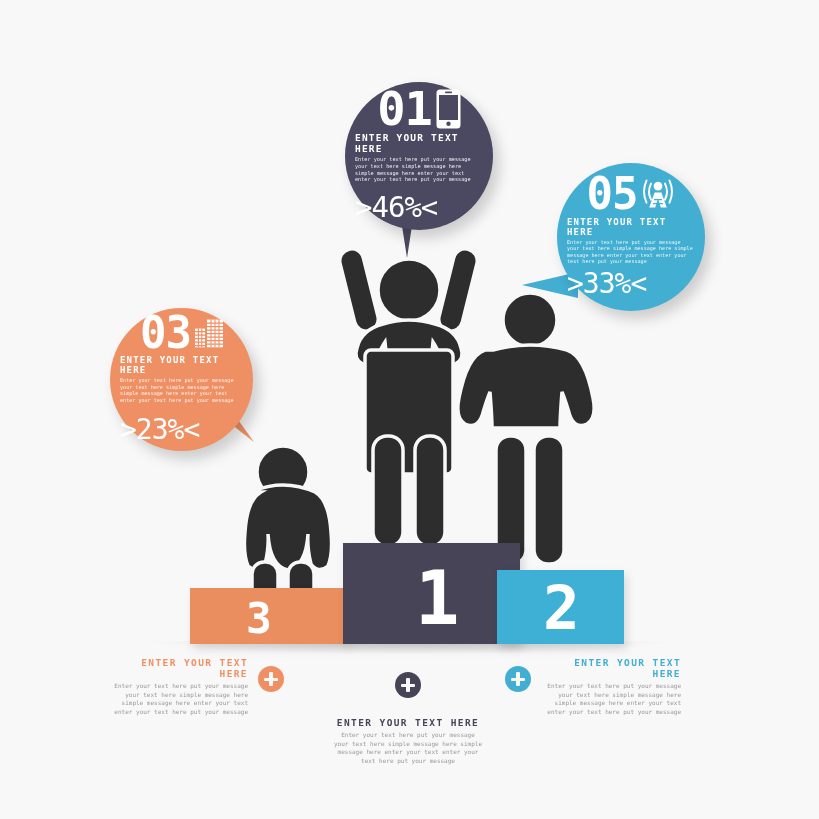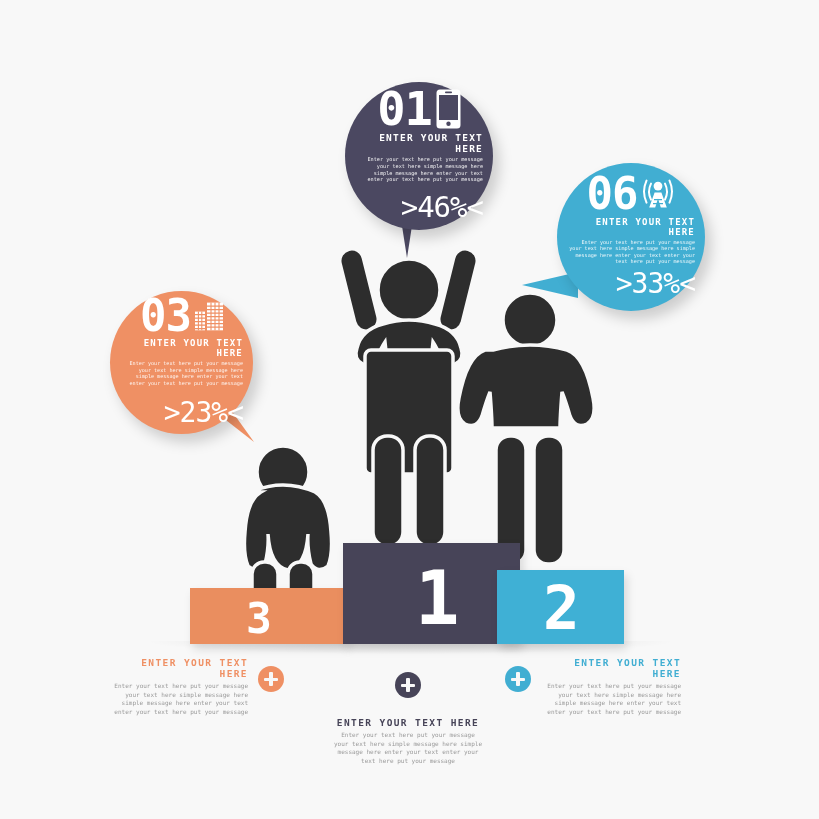--- a/index.html
+++ b/index.html
@@ -17,21 +17,21 @@
     background: #f8f8f8;
   }
 
   
   .bubble {
     position: absolute;
     border-radius: 50%;
     box-sizing: border-box;
     box-shadow: 6px 8px 14px rgba(0,0,0,0.18);
     color: #ffffff;
-    text-align: right;
+    text-align: left;
   }
   .bubble-inner {
     position: absolute;
     left: 0; right: 0;
     top: 50%;
     transform: translateY(-50%);
     padding: 0 10px;
   }
   .bub-head {
     display: flex;
@@ -91,21 +91,21 @@
   #bubble-02 .bub-pct { font-size: 28px; margin-top: 2px; }
   #tail-02 {
     left: 522px; top: 272px;
     border-top: 13px solid transparent;
     border-bottom: 13px solid transparent;
     border-right: 56px solid #41aed2;
   }
 
   
   #bubble-03 {
-    left: 110px; top: 291px; width: 143px; height: 143px;
+    left: 110px; top: 308px; width: 143px; height: 143px;
     background: #ef9064;
   }
   #bubble-03 .bub-num { font-size: 44px; }
   #bubble-03 .bub-title { font-size: 9px; }
   #bubble-03 .bub-body { font-size: 5.1px; }
   #bubble-03 .bub-pct { font-size: 28px; margin-top: 10px; }
   #tail-03 {
     left: 208px; top: 378px;
     width: 46px; height: 64px;
     background: #ef9064;
@@ -266,21 +266,21 @@
       <div class="bub-title">ENTER YOUR TEXT HERE</div>
       <div class="bub-body">Enter your text here put your message your text here simple message here simple message here enter your text enter your text here put your message</div>
       <div class="bub-pct">&gt;23%&lt;</div>
     </div>
   </div>
 
   <div id="tail-02" class="tail"></div>
   <div class="bubble" id="bubble-02">
     <div class="bubble-inner">
       <div class="bub-head">
-        <span class="bub-num">06</span>
+        <span class="bub-num">05</span>
         <svg width="34" height="32" viewBox="0 0 34 32">
           <g fill="none" stroke="#ffffff" stroke-width="2" stroke-linecap="round">
             <path d="M10 6 q-4 8 0 16"></path>
             <path d="M5.5 3 q-5 11 0 22"></path>
             <path d="M24 6 q4 8 0 16"></path>
             <path d="M28.5 3 q5 11 0 22"></path>
           </g>
           <g fill="#ffffff">
             <circle cx="17" cy="8.5" r="4.4"></circle>
             <path d="M13.6 15 h6.8 l5.4 15 h-6 l-2.8 -9 l-2.8 9 h-6 z"></path>

